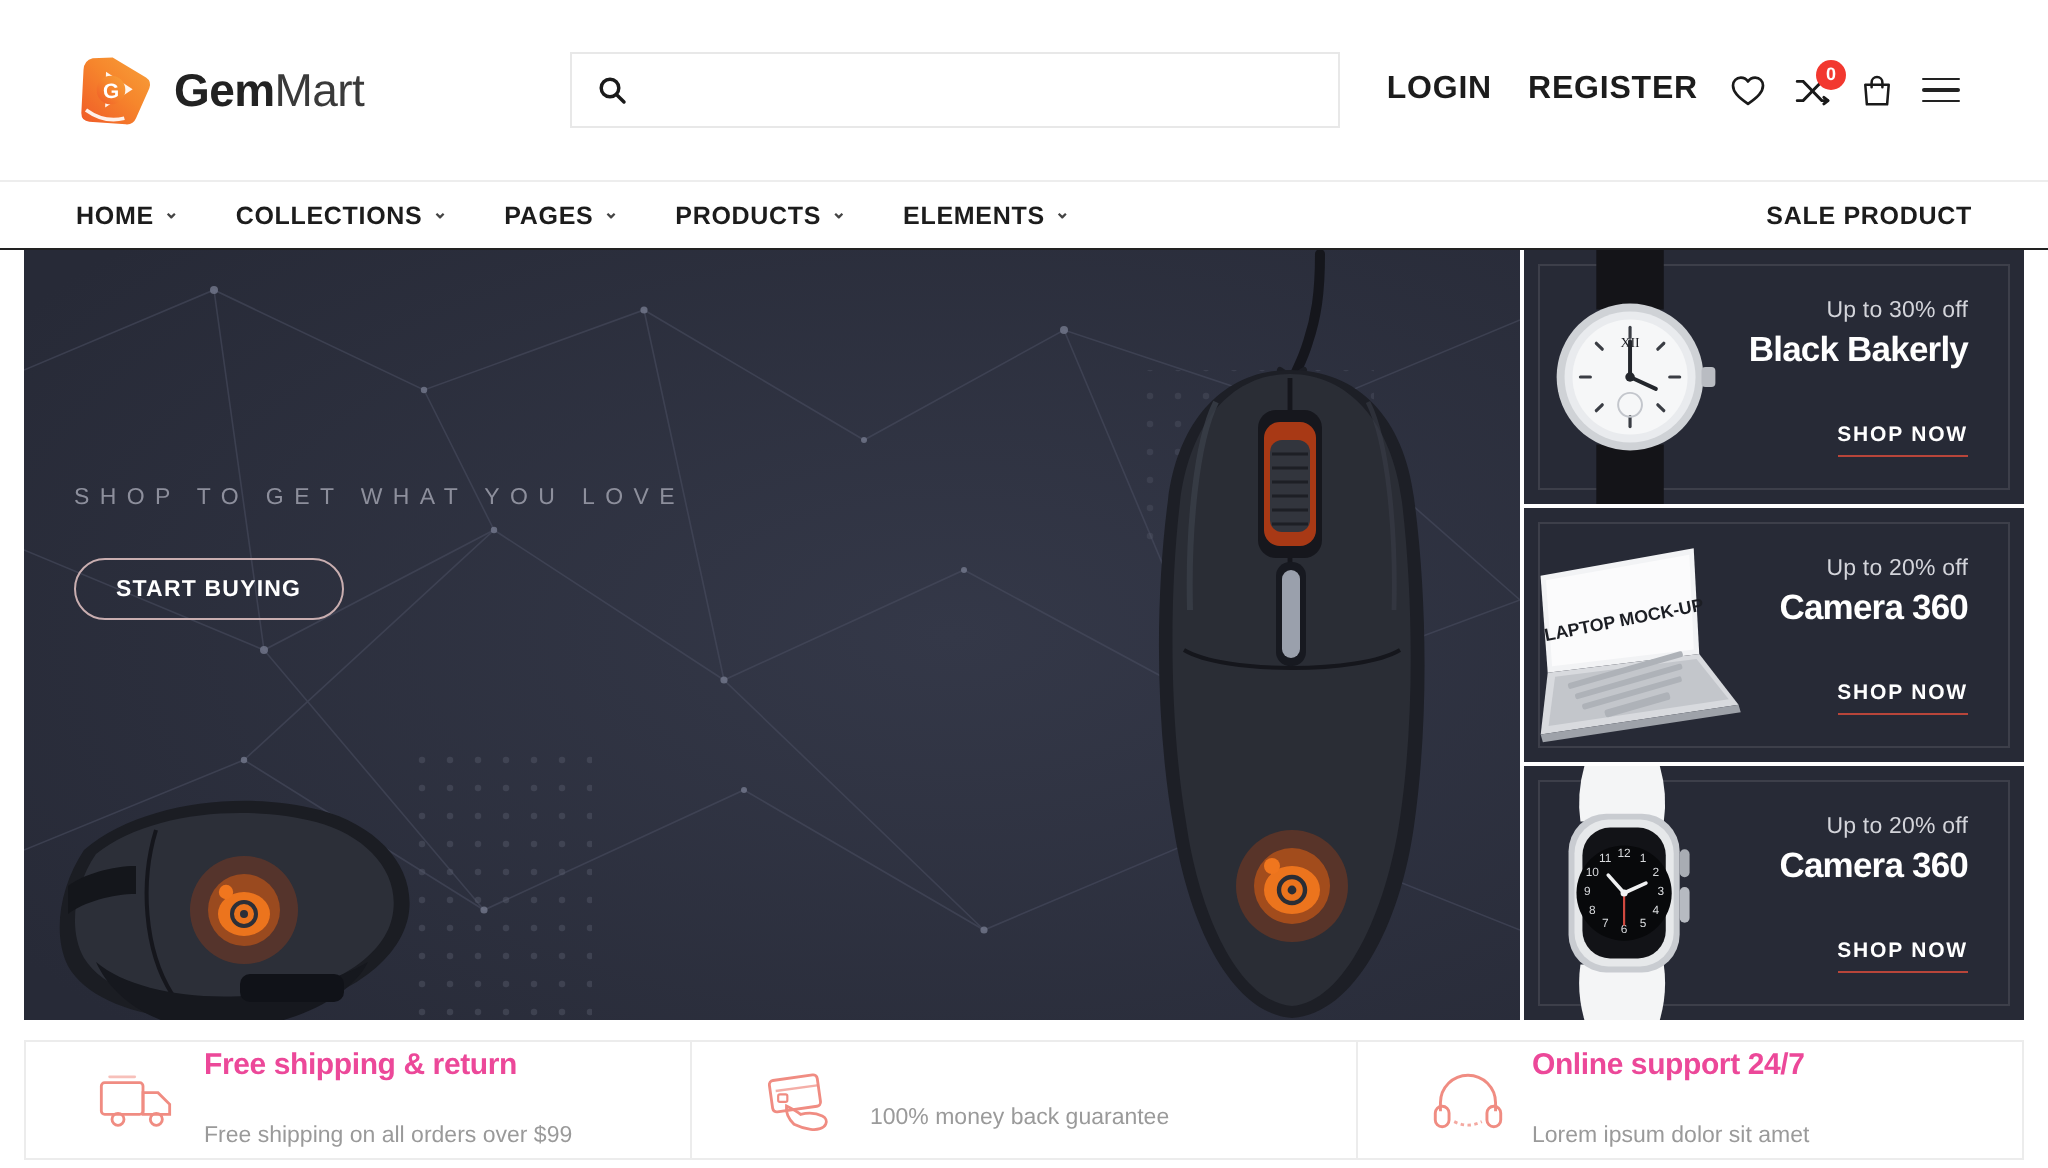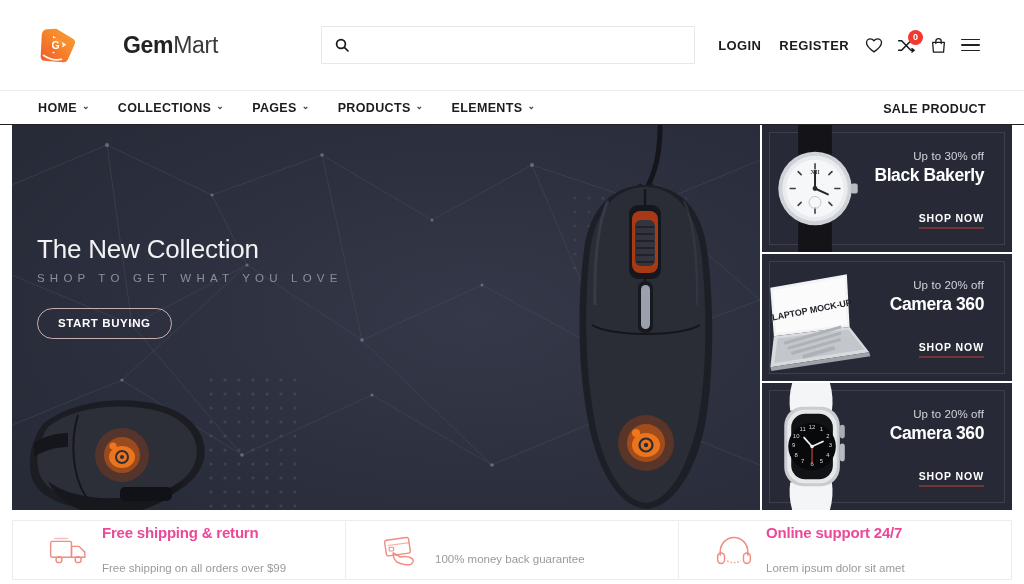--- a/index.html
+++ b/index.html
@@ -13,21 +13,21 @@
   
   .header {
     height: 90px;
     display: flex;
     align-items: center;
     padding: 0 38px 0 38px;
     background: #fff;
   }
   .logo-wrap { display: flex; align-items: center; gap: 9px; }
   .logo-mark { width: 40px; height: 40px; display: block; }
-  .logo-text { font-size: 23px; font-weight: 700; letter-spacing: -0.3px; color: #222; margin-left: 36px; }
+  .logo-text { font-size: 23px; font-weight: 700; letter-spacing: -0.3px; color: #222; }
   .logo-text .light { font-weight: 400; color: #3a3a3a; }
 
   .search-box {
     position: relative;
     margin-left: 103px;
     width: 452px;
     height: 38px;
     border: 1px solid #e8e8e8;
     background: #fff;
     display: flex;
@@ -51,21 +51,21 @@
     display: flex; align-items: center; justify-content: center;
   }
 
   .head-actions {
     margin-left: 14px;
     display: flex;
     align-items: center;
     gap: 0px;
   }
   .head-link {
-    font-size: 13px;
+    font-size: 16px;
     font-weight: 700;
     letter-spacing: 0.4px;
     color: #1c1c1c;
     text-decoration: none;
     padding: 0 9px;
     white-space: nowrap;
     cursor: pointer;
   }
   .icon-btn {
     position: relative;
@@ -472,21 +472,20 @@
           <circle r="18" fill="#e06012" opacity="0.5"></circle>
           <path d="M-13 2 a13 11 0 1 0 26 0 a13 11 0 1 0 -26 0" fill="#f0761e" opacity="0.95"></path>
           <circle cx="0" cy="2" r="6" fill="none" stroke="#2c2f38" stroke-width="2"></circle>
           <circle cx="0" cy="2" r="2" fill="#2c2f38"></circle>
           <circle cx="-9" cy="-9" r="3.6" fill="#f0761e"></circle>
         </g>
       </g>
     </svg>
 
     <div class="hero-copy">
-      <div class="hero-kicker">The New Collection</div>
       <div class="hero-sub">SHOP TO GET WHAT YOU LOVE</div>
       <button class="hero-btn">START BUYING</button>
     </div>
   </div>
 
   <div class="promo-col">
 
     <div class="promo">
       <div class="promo-inner"></div>
       <svg class="promo-img" viewBox="0 0 112 128">

